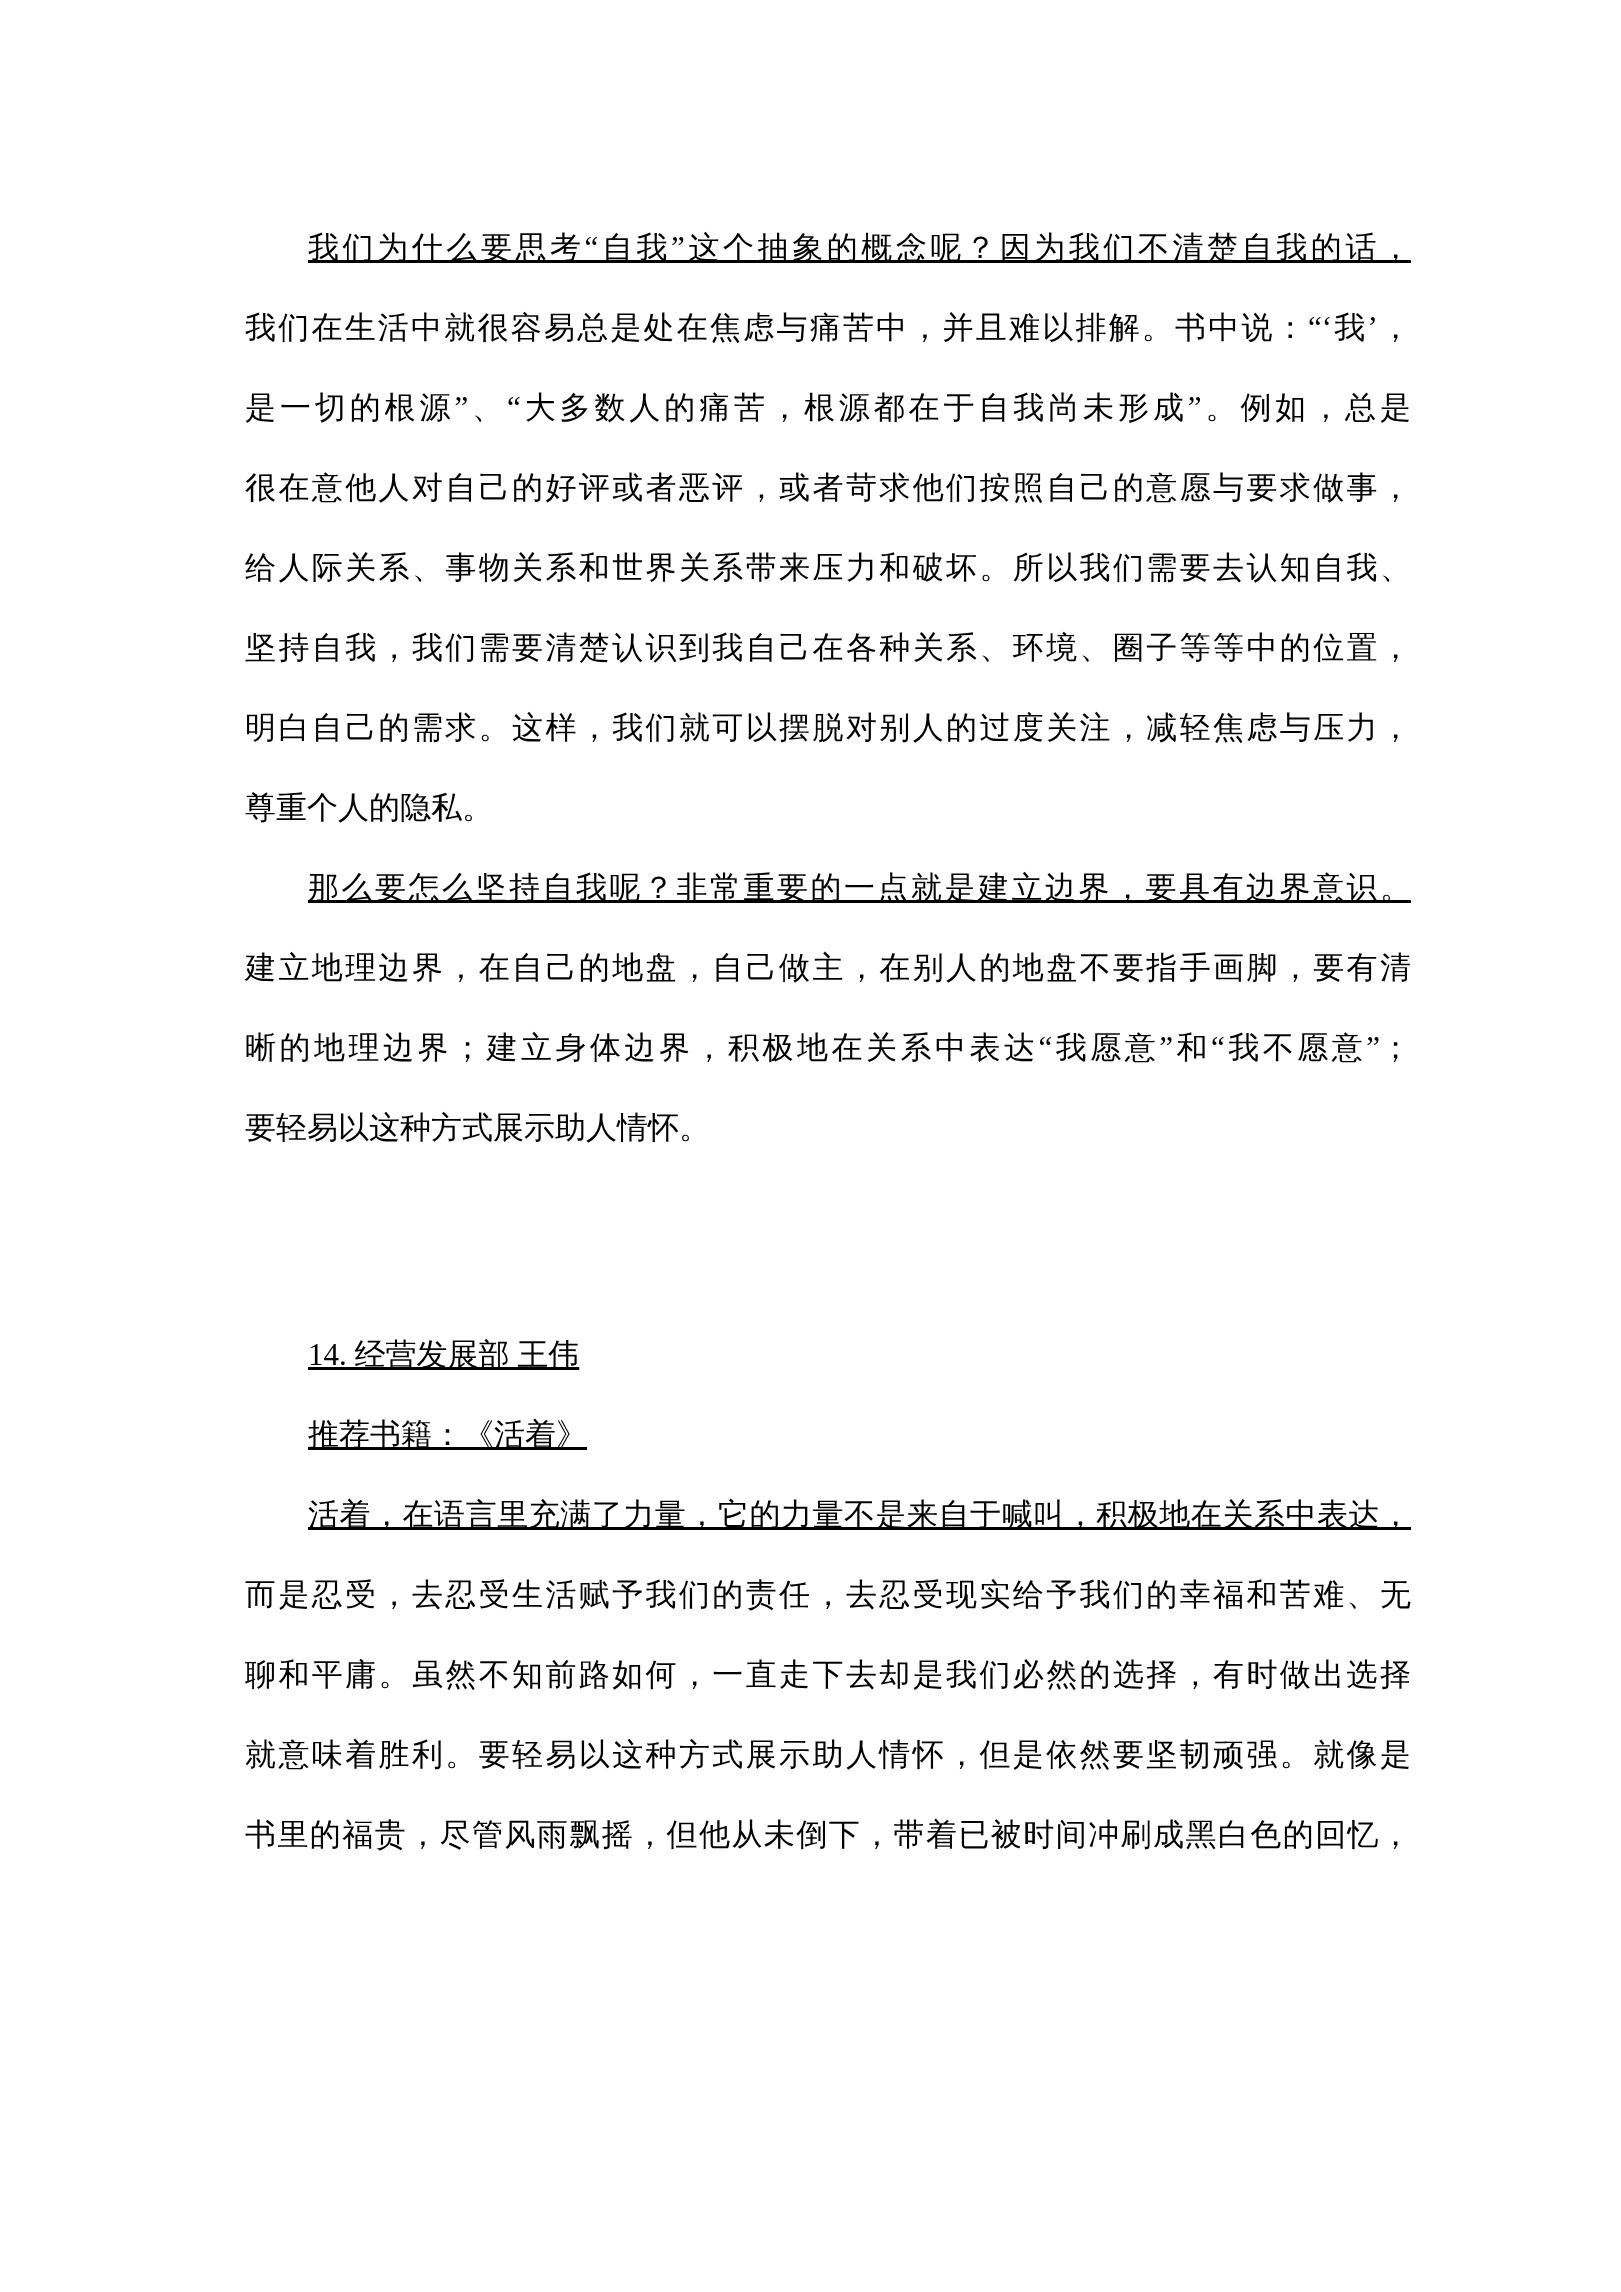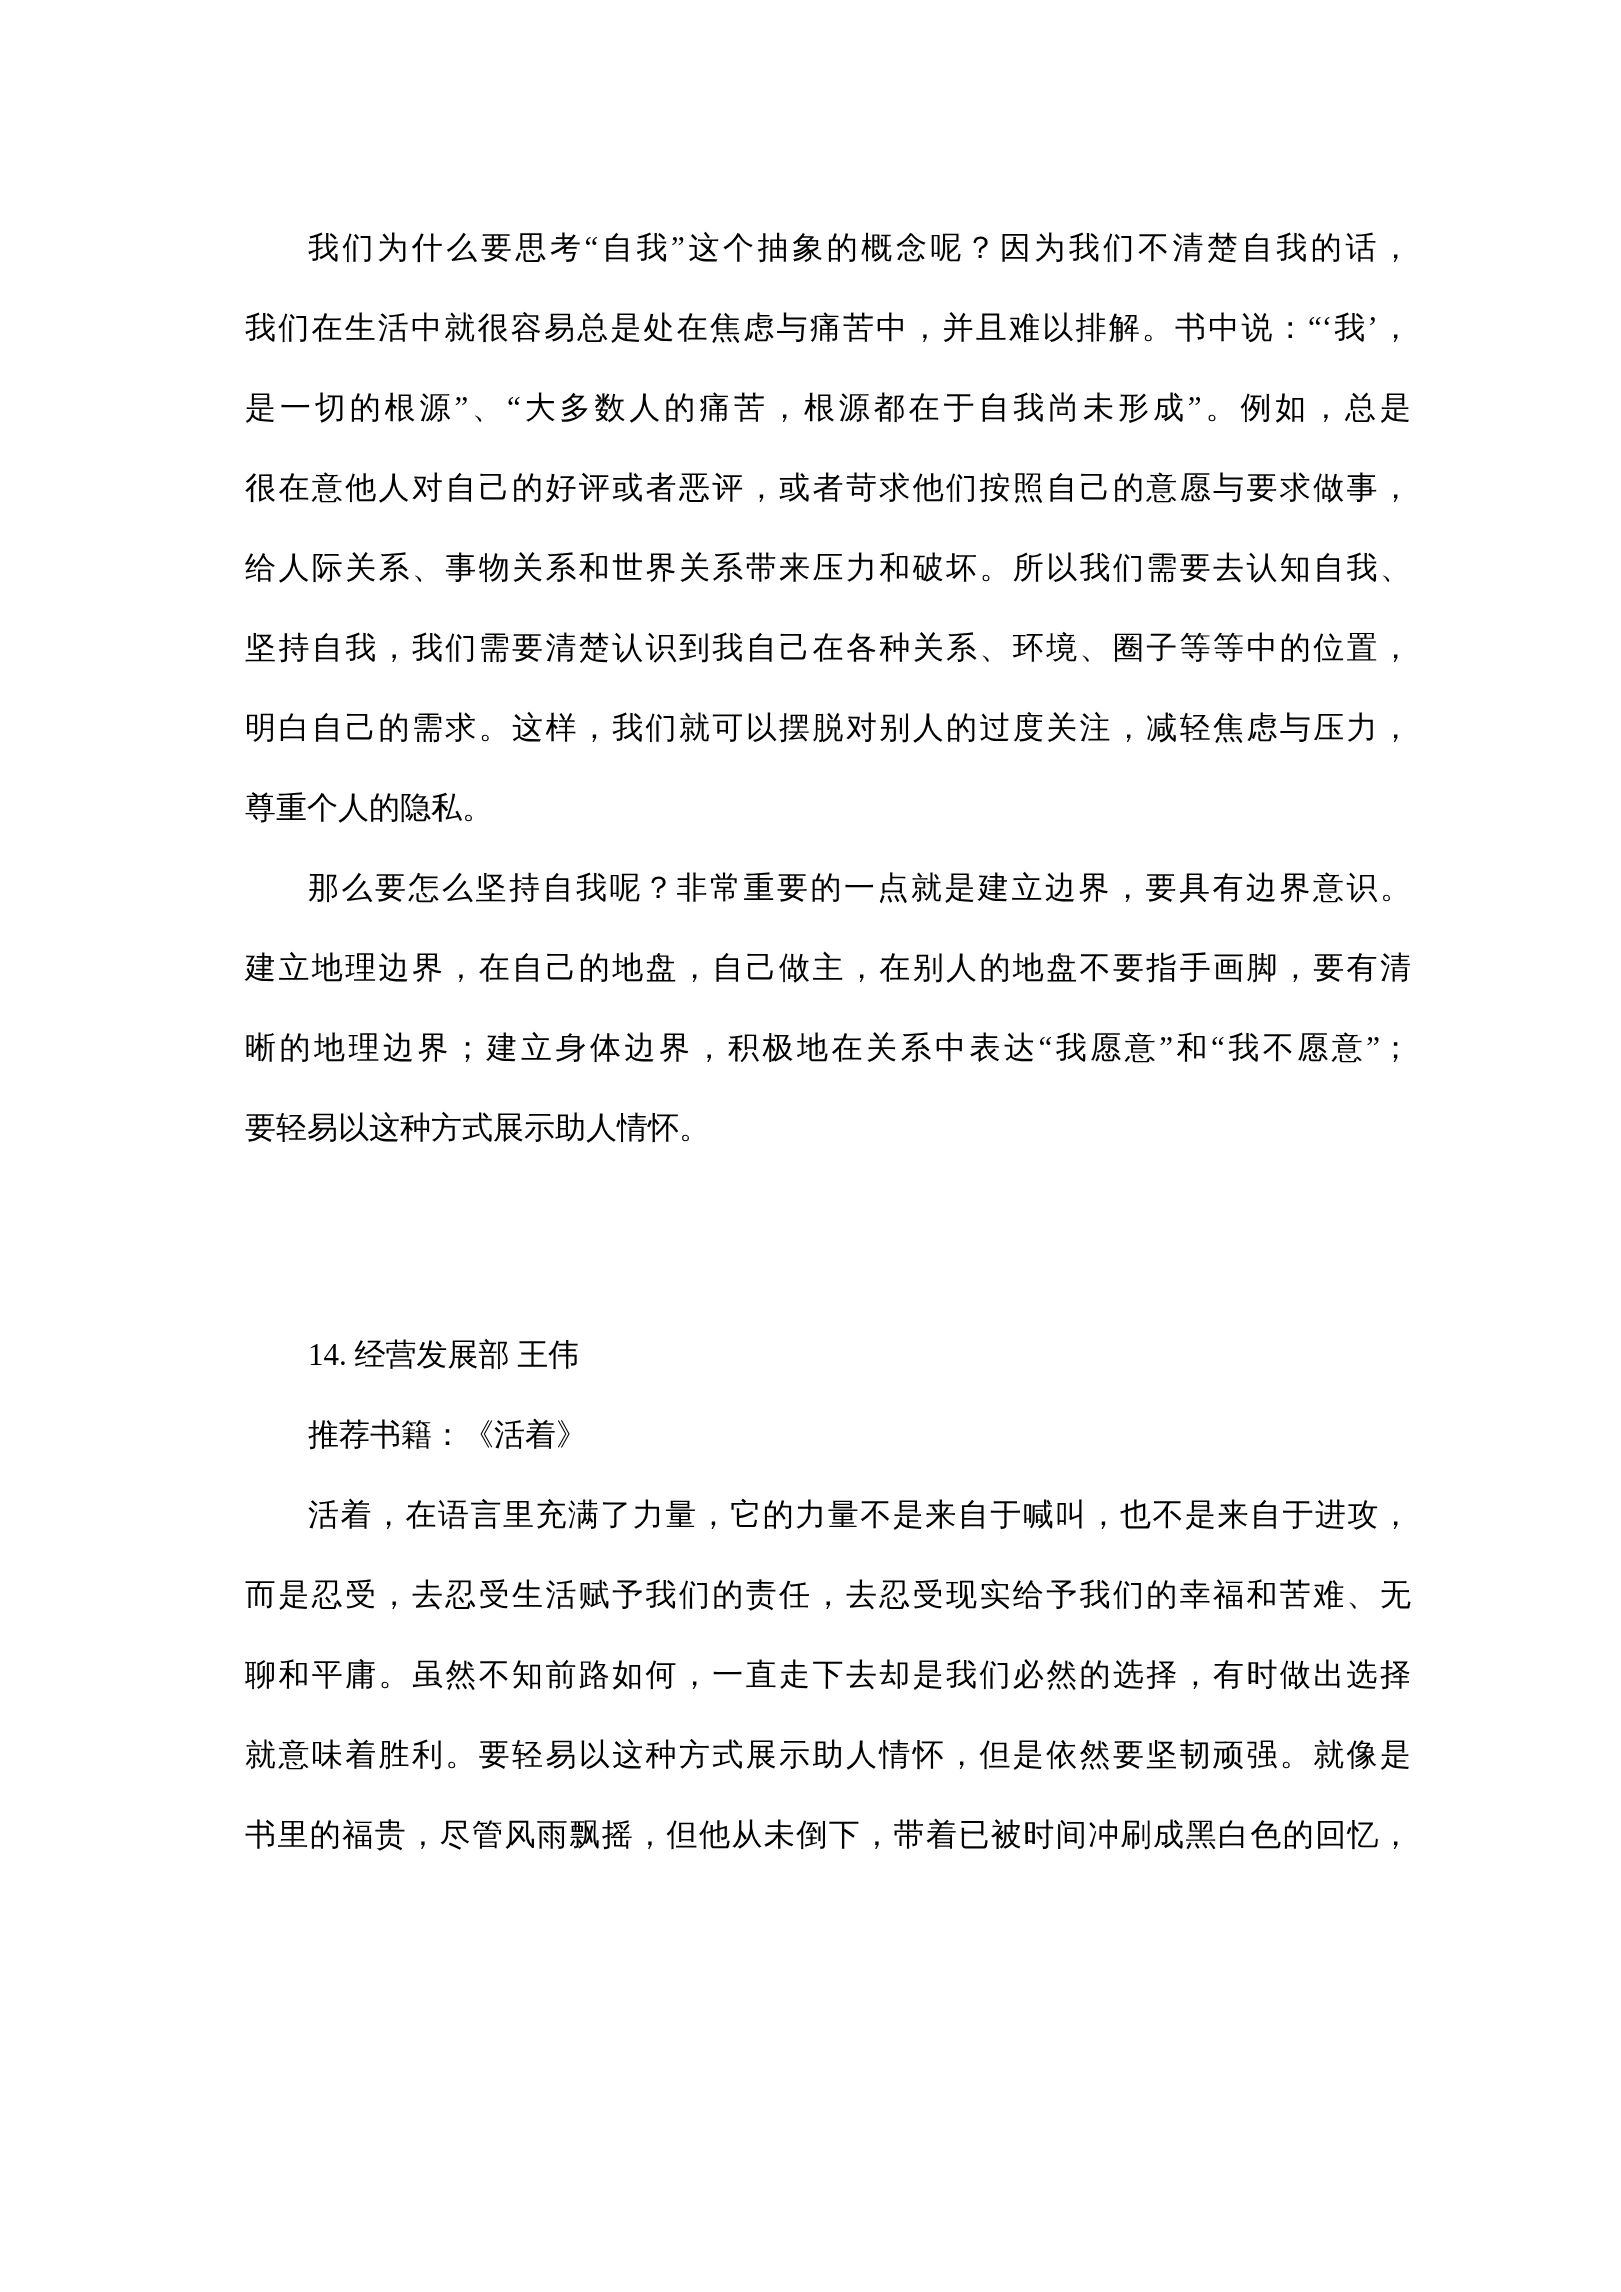--- a/index.html
+++ b/index.html
@@ -32,20 +32,21 @@
     text-align-last: justify;
   }
   
   .line.left {
     text-align: left;
     text-align-last: left;
   }
   
   .line.indent {
     text-indent: 63px;
+    text-decoration: underline;
   }
   .spacer { height: 147px; }
 </style>
 </head>
 <body>
 
 <div class="page">
 
   <div class="para">
     <div class="line just indent">我们为什么要思考“自我”这个抽象的概念呢？因为我们不清楚自我的话，</div>
@@ -65,21 +66,21 @@
     <div class="line left">要轻易以这种方式展示助人情怀。</div>
   </div>
 
 
   <div class="spacer"></div>
 
   <div class="line left indent">14. 经营发展部 王伟</div>
   <div class="line left indent">推荐书籍：《活着》</div>
 
   <div class="para">
-    <div class="line just indent">活着，在语言里充满了力量，它的力量不是来自于喊叫，也不是来自于进攻，</div>
+    <div class="line just indent">活着，在语言里充满了力量，它的力量不是来自于喊叫，积极地在关系中表达，</div>
     <div class="line just">而是忍受，去忍受生活赋予我们的责任，去忍受现实给予我们的幸福和苦难、无</div>
     <div class="line just">聊和平庸。虽然不知前路如何，一直走下去却是我们必然的选择，有时做出选择</div>
     <div class="line just">就意味着胜利。要轻易以这种方式展示助人情怀，但是依然要坚韧顽强。就像是</div>
     <div class="line just">书里的福贵，尽管风雨飘摇，但他从未倒下，带着已被时间冲刷成黑白色的回忆，</div>
   </div>
 
 </div>
 
 
 </body></html>

